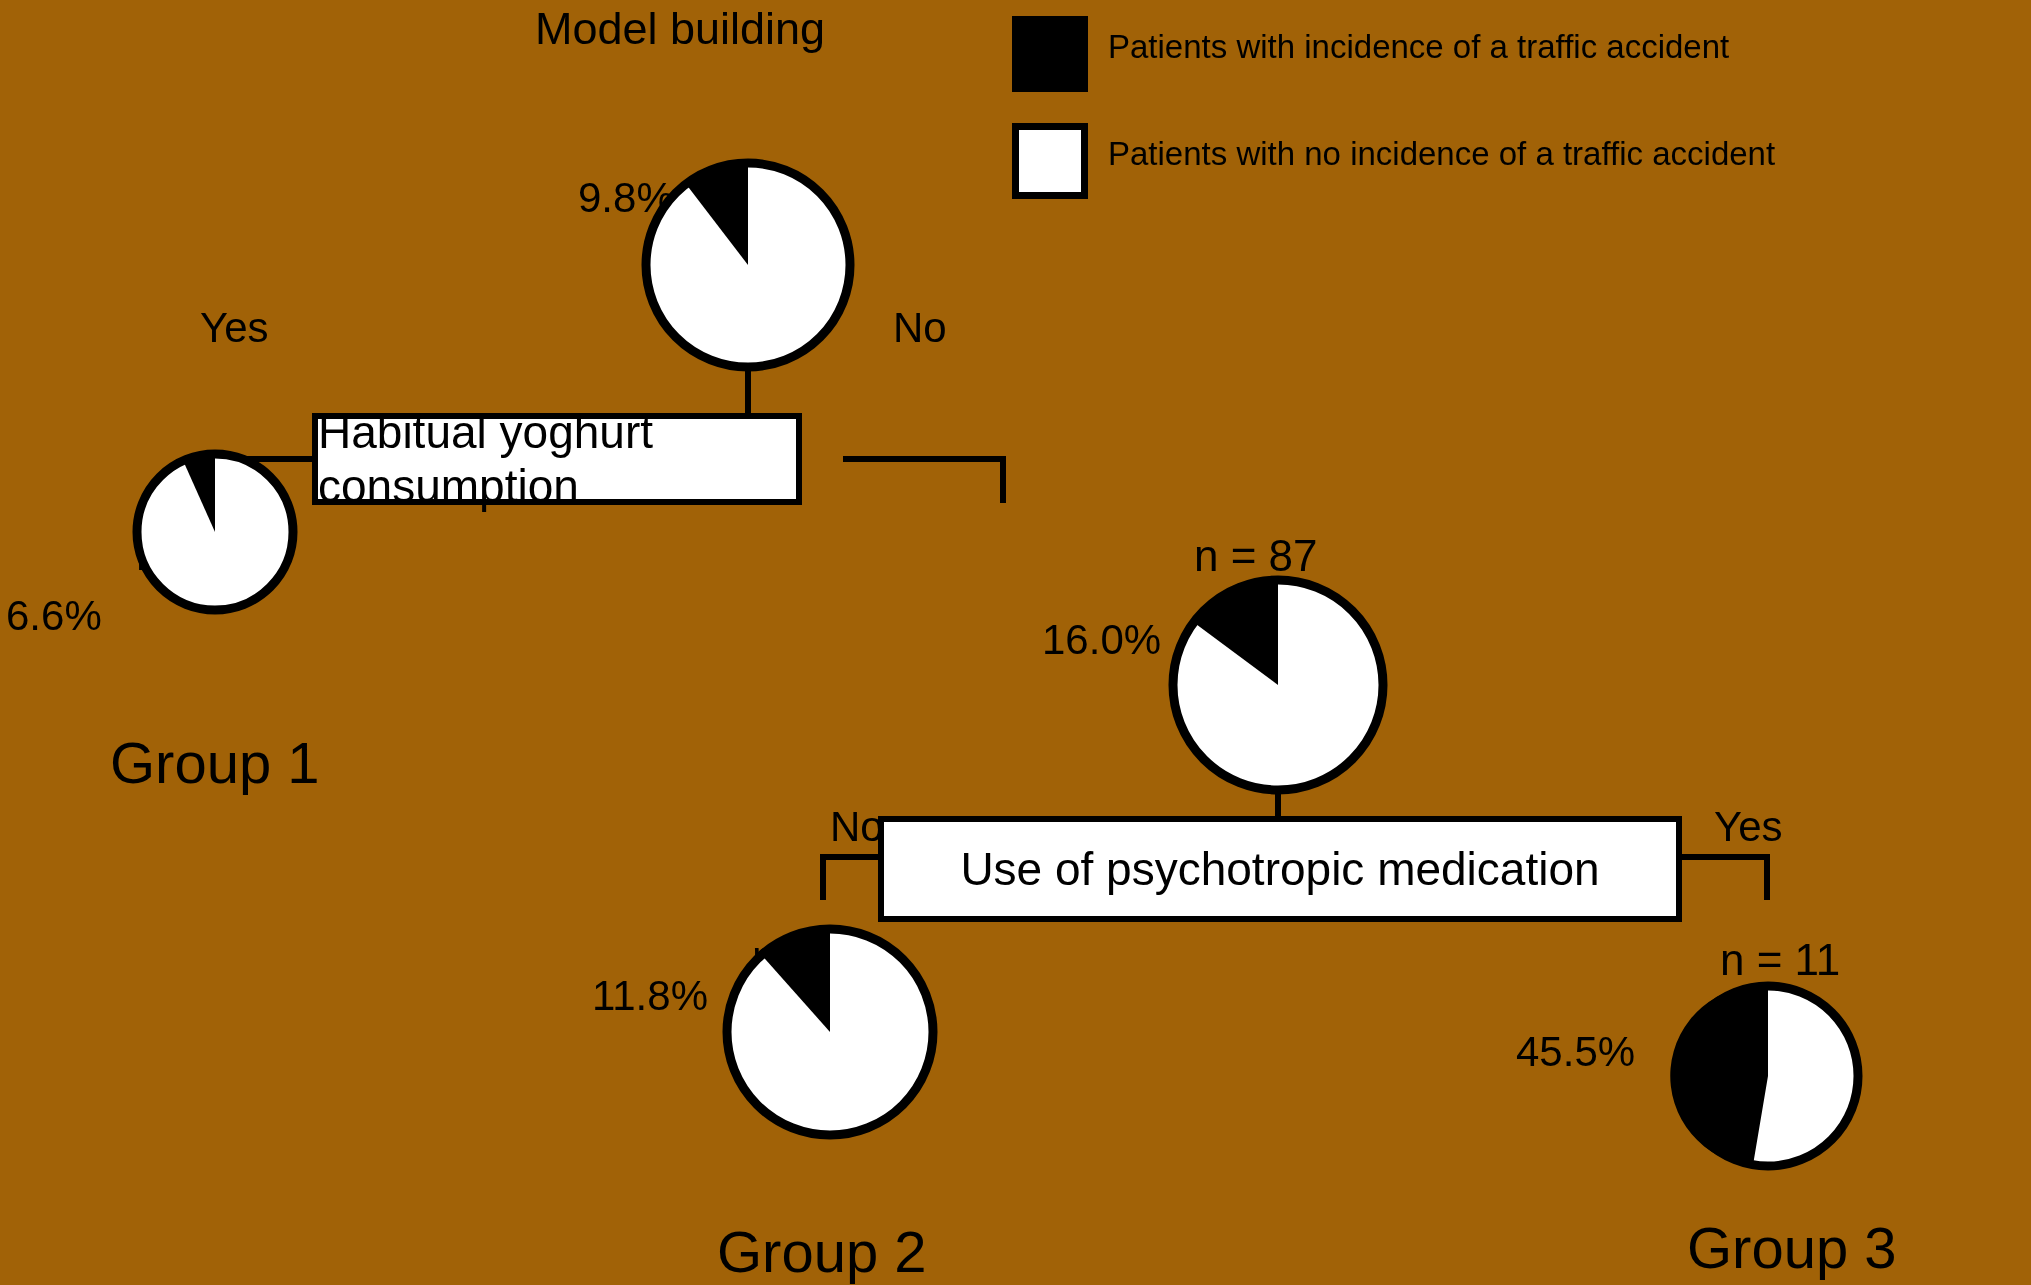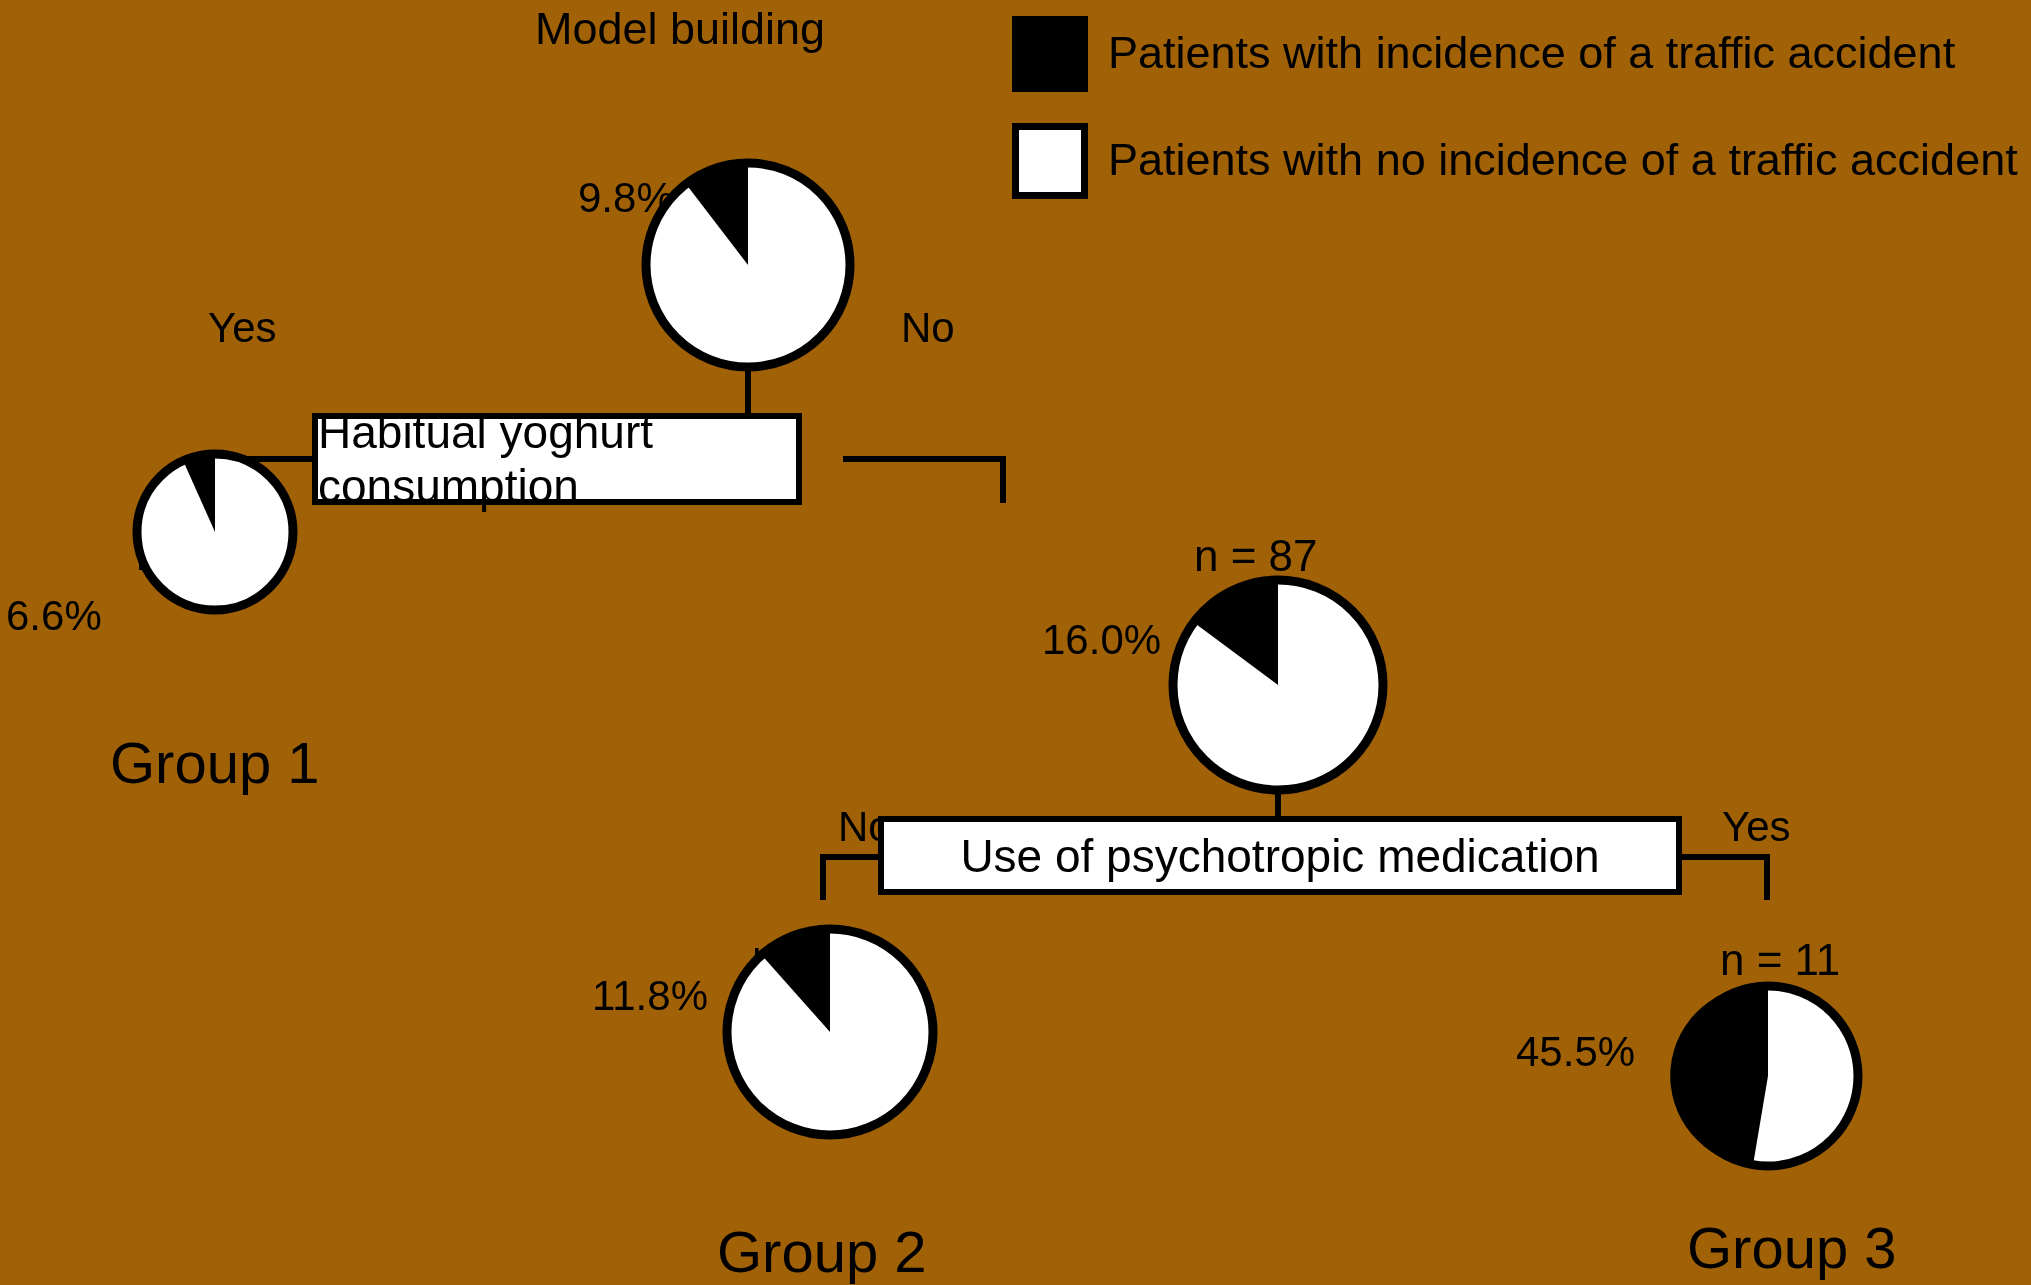--- a/index.html
+++ b/index.html
@@ -31,27 +31,26 @@
     text-align: center;
   }
   .pct-label {
     font-size: 42px;
   }
   .n-label {
     font-size: 44px;
   }
   .branch-label {
     font-size: 42px;
-    margin-left: 8px;
   }
   .group-label {
     font-size: 58px;
   }
   .legend-text {
-    font-size: 45px;
+    font-size: 33px;
   }
   .box {
     position: absolute;
     border: 6px solid #000000;
     background: #ffffff;
     box-sizing: border-box;
     display: flex;
     align-items: center;
     justify-content: center;
     font-size: 46px;
@@ -128,21 +127,21 @@
       <circle cx="110" cy="110" r="105" fill="#ffffff" stroke="#000000" stroke-width="9"></circle>
       <path d="M 110 110 L 110 5 A 105 105 0 0 0 28.58 49.38 Z" fill="#000000"></path>
     </svg>
   </div>
 
   <div class="line vline" style="left:1275px; top:789px; height:28px;"></div>
 
   <div class="txt branch-label" style="left:830px; top:806px;">No</div>
   <div class="txt branch-label" style="left:1714px; top:806px;">Yes</div>
 
-  <div class="box" style="left:878px; top:816px; width:804px; height:79px;">
+  <div class="box" style="left:878px; top:816px; width:804px; height:106px;">
     <span>Use of psychotropic medication</span>
   </div>
 
   <div class="line hline" style="left:820px; top:854px; width:62px;"></div>
   <div class="line vline" style="left:820px; top:854px; height:46px;"></div>
 
   <div class="line hline" style="left:1678px; top:854px; width:92px;"></div>
   <div class="line vline" style="left:1764px; top:854px; height:46px;"></div>
 
   <div class="txt n-label" style="left:752px; top:935px;">n = 76</div>

